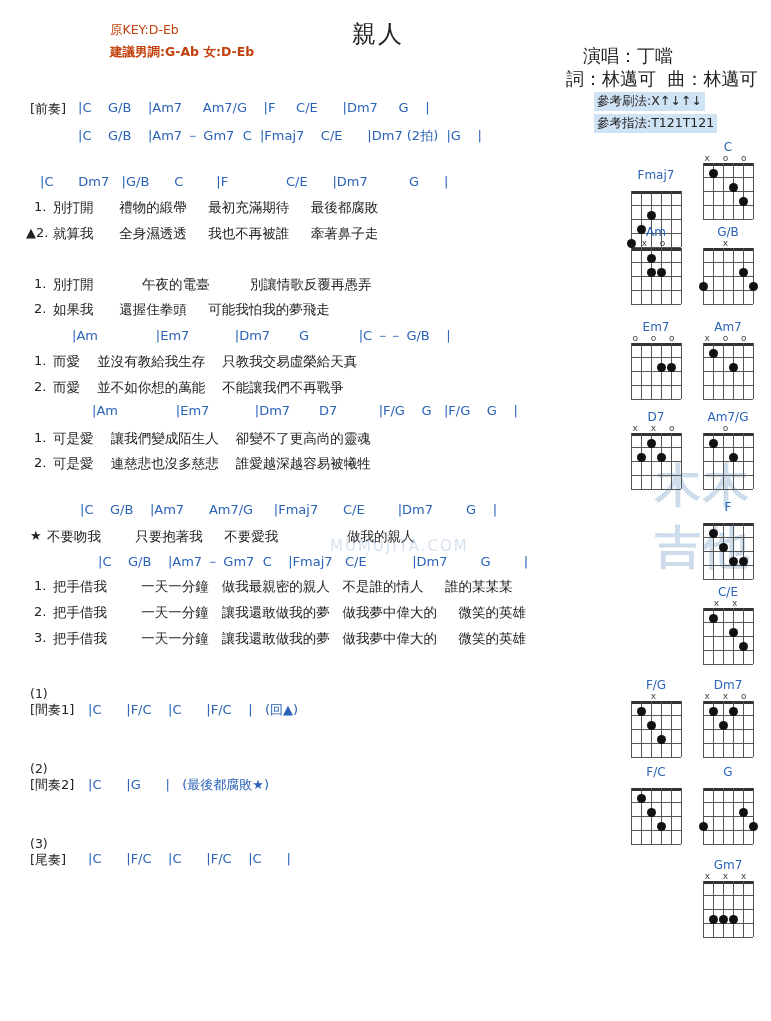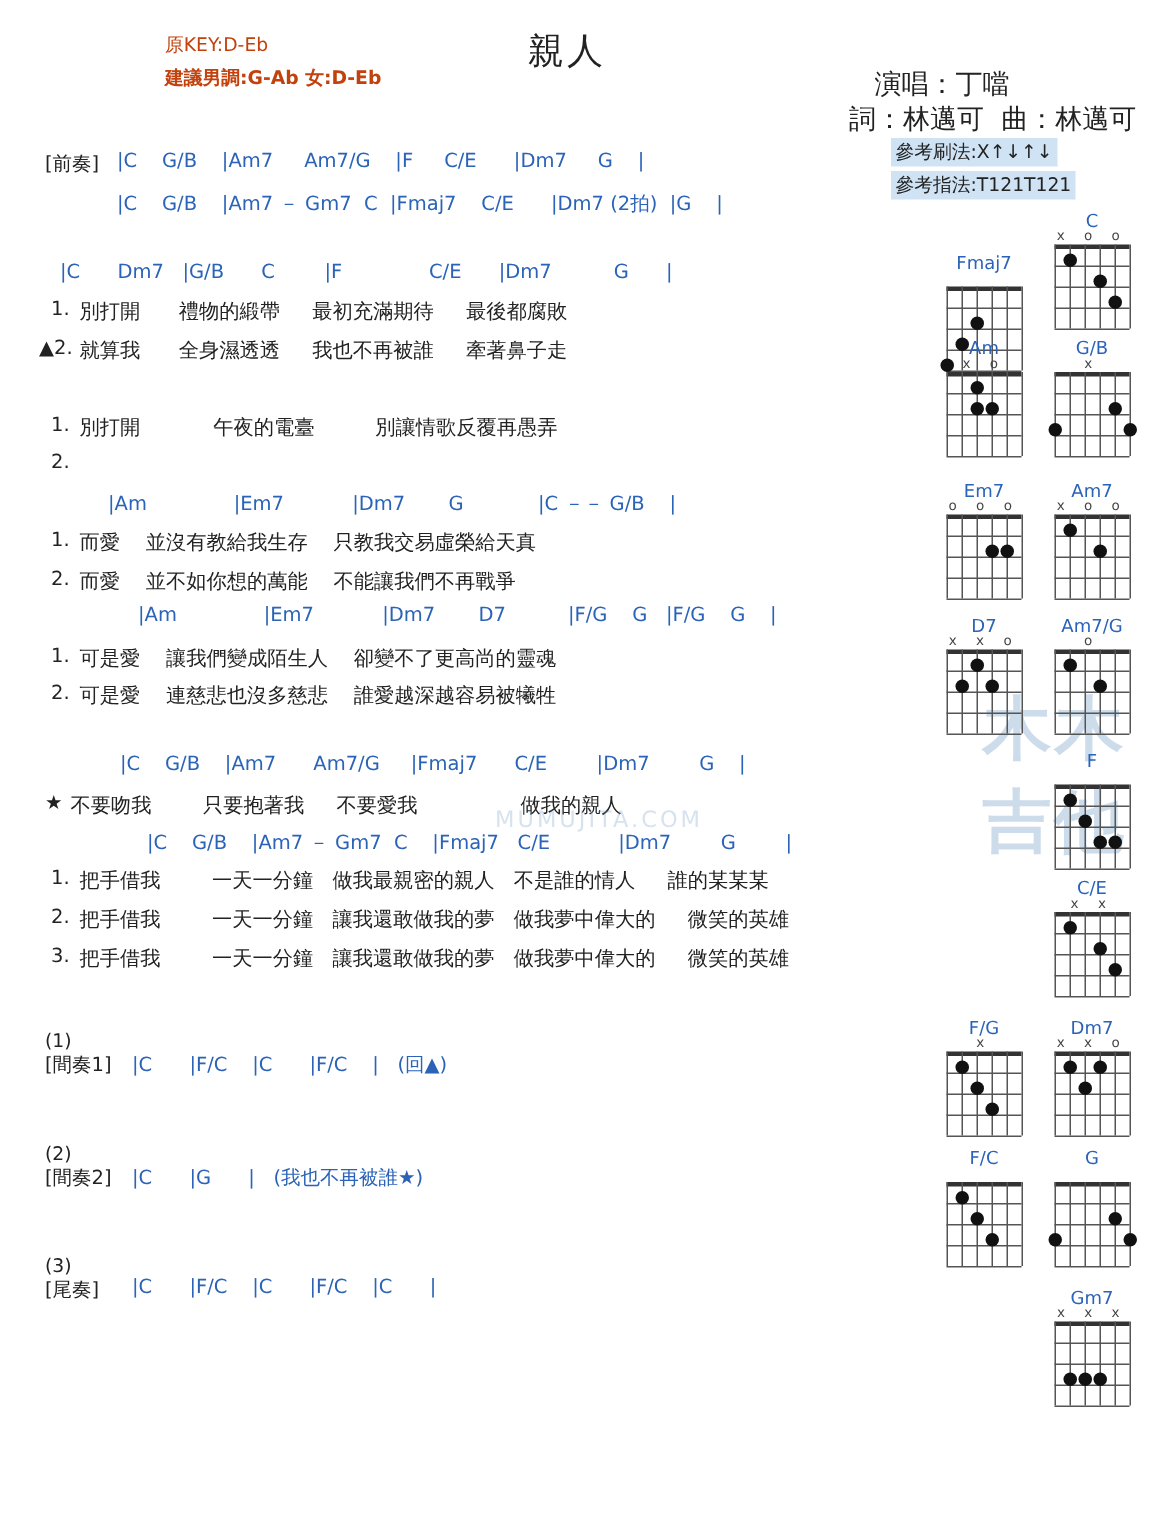--- a/index.html
+++ b/index.html
@@ -54,20 +54,21 @@
 
   <div class="abs chord" style="left:40px;top:174px;">|C      Dm7   |G/B      C        |F              C/E      |Dm7          G      |</div>
   <div class="abs mark" style="left:34px;top:199px;">1.</div>
   <div class="abs lyric" style="left:53px;top:199px;">別打開      禮物的緞帶     最初充滿期待     最後都腐敗</div>
   <div class="abs mark" style="left:26px;top:225px;">▲2.</div>
   <div class="abs lyric" style="left:53px;top:225px;">就算我      全身濕透透     我也不再被誰     牽著鼻子走</div>
 
   <div class="abs mark" style="left:34px;top:276px;">1.</div>
   <div class="abs lyric" style="left:53px;top:276px;font-family:Liberation Mono, monospace;">別打開      午夜的電臺     別讓情歌反覆再愚弄</div>
   <div class="abs mark" style="left:34px;top:301px;">2.</div>
+  <div class="abs lyric" style="left:53px;top:301px;">如果我      還握住拳頭     可能我怕我的夢飛走</div>
 
   <div class="abs chord" style="left:72px;top:327px;">|Am              |Em7           |Dm7       G            |C －－ G/B    |</div>
   <div class="abs mark" style="left:34px;top:353px;">1.</div>
   <div class="abs lyric" style="left:53px;top:353px;">而愛    並沒有教給我生存    只教我交易虛榮給天真</div>
   <div class="abs mark" style="left:34px;top:379px;">2.</div>
   <div class="abs lyric" style="left:53px;top:379px;">而愛    並不如你想的萬能    不能讓我們不再戰爭</div>
 
   <div class="abs chord" style="left:92px;top:403px;">|Am              |Em7           |Dm7       D7          |F/G    G   |F/G    G    |</div>
   <div class="abs mark" style="left:34px;top:430px;">1.</div>
   <div class="abs lyric" style="left:53px;top:430px;">可是愛    讓我們變成陌生人    卻變不了更高尚的靈魂</div>
@@ -85,21 +86,21 @@
   <div class="abs lyric" style="left:53px;top:604px;">把手借我        一天一分鐘   讓我還敢做我的夢   做我夢中偉大的     微笑的英雄</div>
   <div class="abs mark" style="left:34px;top:630px;">3.</div>
   <div class="abs lyric" style="left:53px;top:630px;">把手借我        一天一分鐘   讓我還敢做我的夢   做我夢中偉大的     微笑的英雄</div>
 
   <div class="abs num" style="left:30px;top:686px;">(1)</div>
   <div class="abs sec" style="left:30px;top:701px;">[間奏1]</div>
   <div class="abs chord" style="left:88px;top:701px;">|C      |F/C    |C      |F/C    |   (回▲)</div>
 
   <div class="abs num" style="left:30px;top:761px;">(2)</div>
   <div class="abs sec" style="left:30px;top:776px;">[間奏2]</div>
-  <div class="abs chord" style="left:88px;top:776px;">|C      |G      |   (我也不再被誰★)</div>
+  <div class="abs chord" style="left:88px;top:776px;">|C      |G      |   (最後都腐敗★)</div>
 
   <div class="abs num" style="left:30px;top:836px;">(3)</div>
   <div class="abs sec" style="left:30px;top:851px;">[尾奏]</div>
   <div class="abs chord" style="left:88px;top:851px;">|C      |F/C    |C      |F/C    |C      |</div>
 
   <div class="wmbig" style="left:655px;top:455px;">木木吉他</div>
   <div class="wm" style="left:330px;top:537px;">MUMUJITA.COM</div>
 
   <div id="diagrams">
       <div class="diag" style="left: 628px; top: 140px; margin-top: 28px;">

